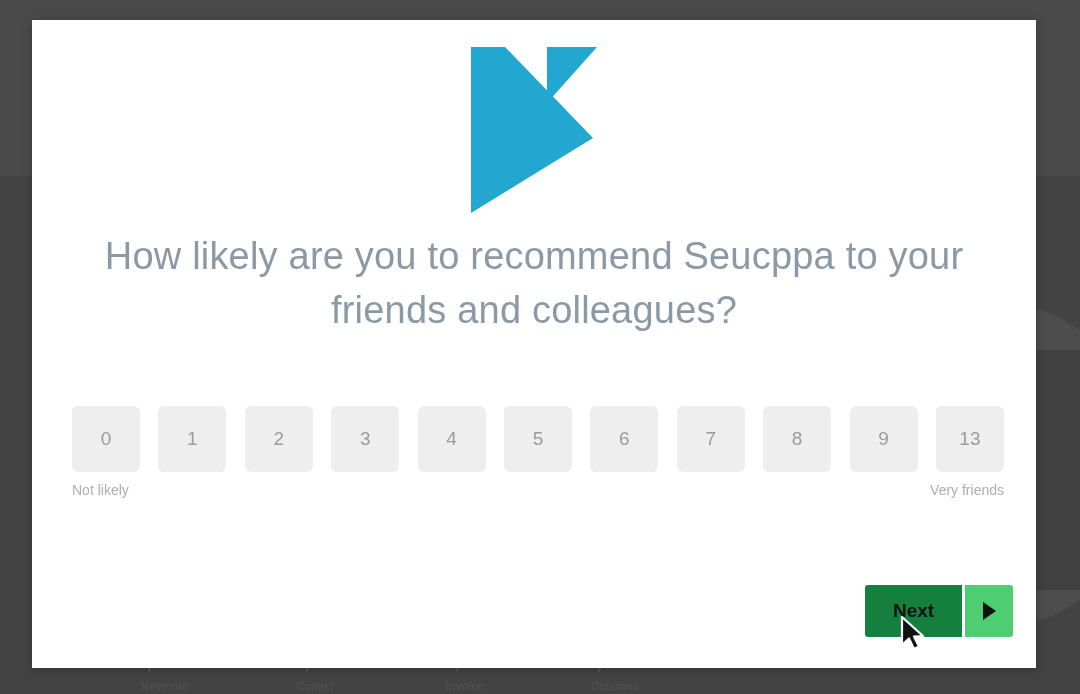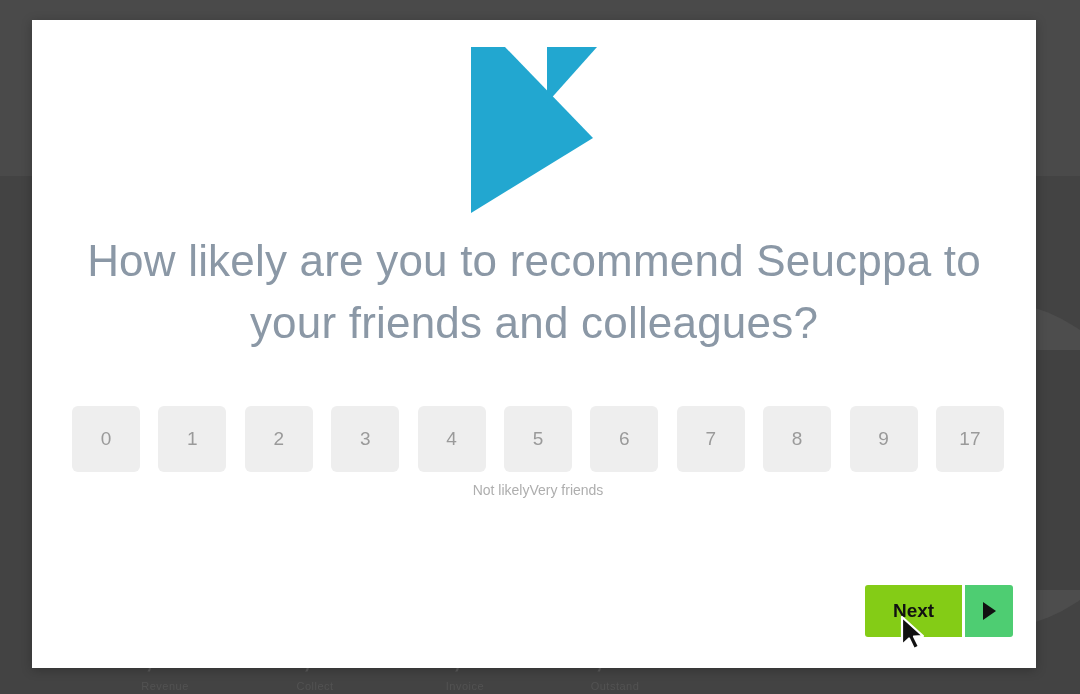--- a/index.html
+++ b/index.html
@@ -107,21 +107,21 @@
   .logo-svg { display: block; }
 
   
   .headline {
     position: absolute;
     left: 50px;
     right: 50px;
     top: 210px;
     margin: 0;
     text-align: center;
-    font-size: 44px;
+    font-size: 38px;
     font-weight: 300;
     line-height: 1.42;
     color: #8b98a6;
     letter-spacing: .2px;
   }
 
   
   .scale-row {
     position: absolute;
     left: 40px;
@@ -144,37 +144,37 @@
     padding: 0;
     cursor: pointer;
   }
 
   .scale-labels {
     position: absolute;
     left: 40px;
     top: 462px;
     width: 932px;
     display: flex;
-    justify-content: center;
+    justify-content: space-between;
     color: #aeaeae;
     font-size: 14px;
   }
 
   
   .next-wrap {
     position: absolute;
     left: 833px;
     top: 565px;
     display: flex;
     height: 52px;
     border-radius: 3px;
     overflow: hidden;
   }
   .next-btn {
-    background: #84cc16;
+    background: #15803d;
     border: none;
     color: #111111;
     font-family: "Liberation Sans", sans-serif;
     font-size: 19px;
     font-weight: bold;
     padding: 8px 28px;
     cursor: pointer;
   }
   .next-divider {
     width: 3px;
@@ -251,21 +251,21 @@
       <button class="scale-btn">0</button>
       <button class="scale-btn">1</button>
       <button class="scale-btn">2</button>
       <button class="scale-btn">3</button>
       <button class="scale-btn">4</button>
       <button class="scale-btn">5</button>
       <button class="scale-btn">6</button>
       <button class="scale-btn">7</button>
       <button class="scale-btn">8</button>
       <button class="scale-btn">9</button>
-      <button class="scale-btn">17</button>
+      <button class="scale-btn">13</button>
     </div>
 
     <div class="scale-labels">
       <span>Not likely</span>
       <span>Very friends</span>
     </div>
 
     <div class="next-wrap">
       <button class="next-btn">Next</button>
       <div class="next-divider"></div>

